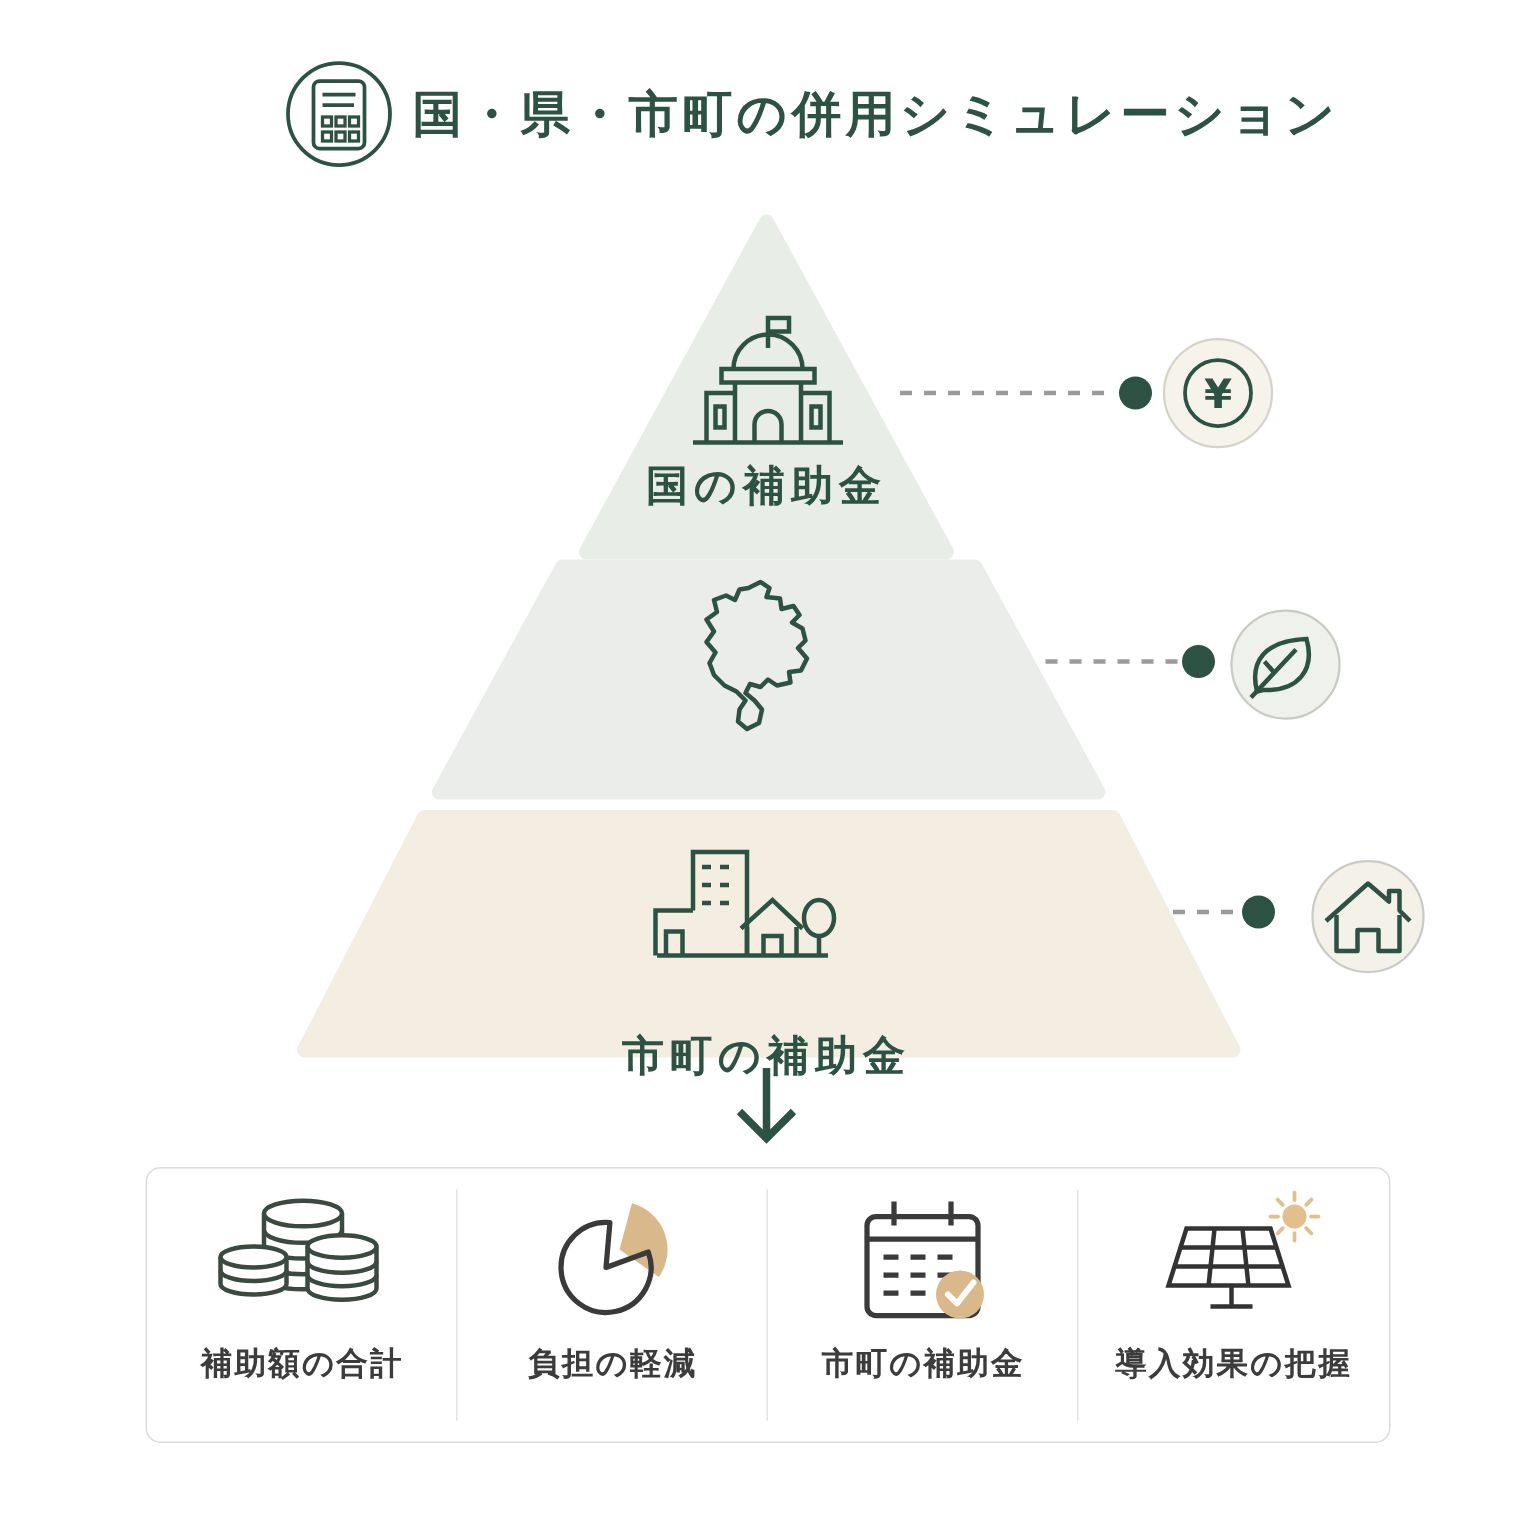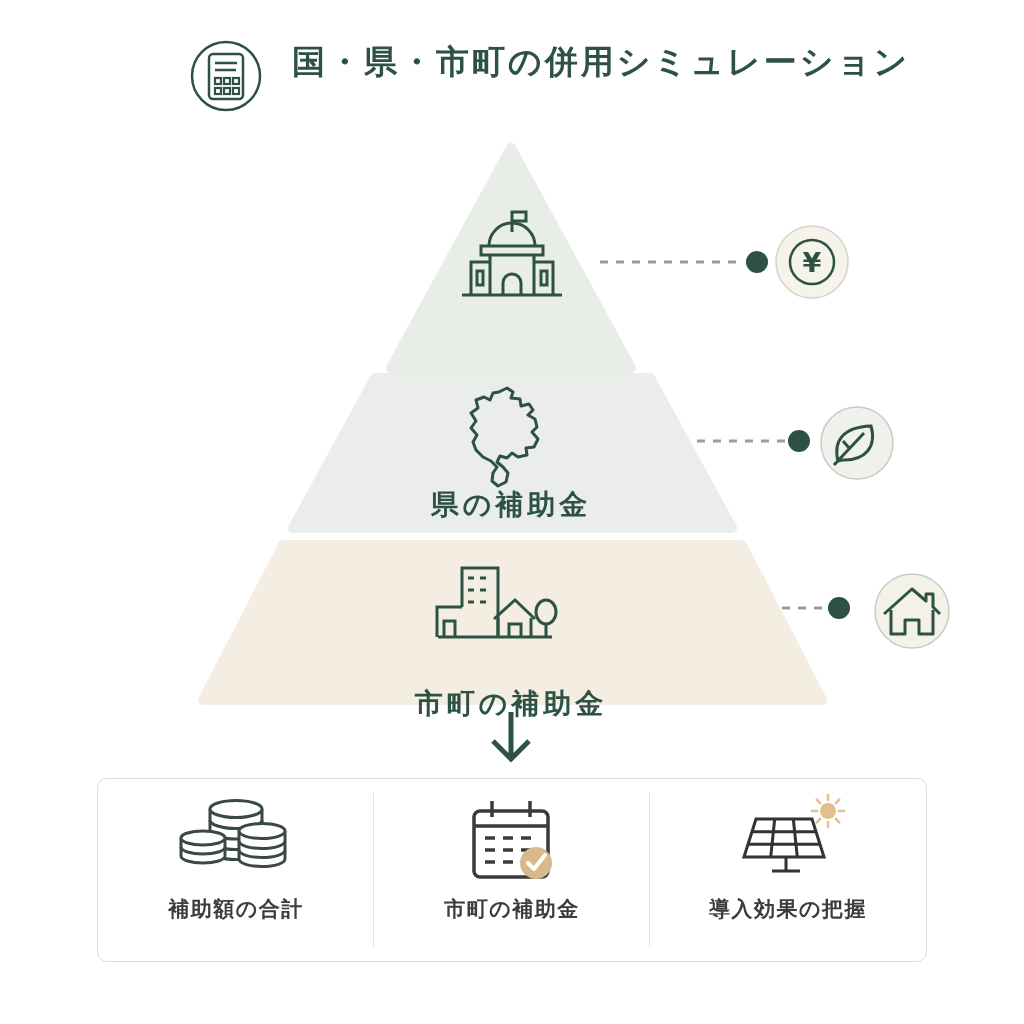--- a/index.html
+++ b/index.html
@@ -1,19 +1,19 @@
 <!DOCTYPE html>
 <html><head>
 <meta charset="utf-8">
 <style>
   html,body{margin:0;padding:0;background:#ffffff;}
   .canvas{position:relative;width:1024px;height:1024px;background:#ffffff;overflow:hidden;
           font-family:"DejaVu Sans","Liberation Sans",sans-serif;}
   .abs{position:absolute;}
-  .header{position:absolute;left:190px;top:40px;display:flex;align-items:flex-start;gap:30px;}
+  .header{position:absolute;left:190px;top:40px;display:flex;align-items:center;gap:13px;}
   .title{font-size:33px;font-weight:bold;color:#2d5243;letter-spacing:3px;white-space:nowrap;}
   .tier-label{position:absolute;left:311px;width:400px;text-align:center;
               font-size:28px;font-weight:bold;color:#2d5243;letter-spacing:4px;}
   .tier-label.t1{top:305px;}
   .tier-label.t2{top:486px;}
   .tier-label.t3{top:685px;}
   .benefits-box{position:absolute;left:97px;top:778px;width:830px;height:184px;
                 background:#ffffff;border:1px solid #dcdcda;border-radius:10px;
                 display:flex;box-sizing:border-box;}
   .benefit-col{flex:1 1 0;position:relative;display:flex;flex-direction:column;
@@ -113,21 +113,21 @@
           <rect x="34" y="38" width="6" height="6"></rect>
           <rect x="43" y="38" width="6" height="6"></rect>
         <rect x="25" y="48" width="6" height="6"></rect>
           <rect x="34" y="48" width="6" height="6"></rect>
           <rect x="43" y="48" width="6" height="6"></rect>
       </g>
     </svg>
     <div class="title">国・県・市町の併用シミュレーション</div>
   </div>
 
-  <div class="tier-label t2">県の補助金</div>
+  <div class="tier-label t1">国の補助金</div>
   <div class="tier-label t3">市町の補助金</div>
 
   <div class="benefits-box">
 
     <div class="benefit-col">
       <svg width="120" height="100" viewBox="0 0 120 100">
         <g stroke="#3a4a40" stroke-width="3" fill="none">
           <path d="M 34,16 V 58 A 26 8.5 0 0 0 86,58 V 16" fill="#ffffff"></path>
           <ellipse cx="60" cy="16" rx="26" ry="8.5" fill="#ffffff"></ellipse>
           <path d="M 34,27 A 26 8.5 0 0 0 86,27 M 34,37.5 A 26 8.5 0 0 0 86,37.5 M 34,48 A 26 8.5 0 0 0 86,48"></path>
@@ -135,20 +135,27 @@
           <ellipse cx="86" cy="38" rx="23" ry="7.5" fill="#ffffff"></ellipse>
           <path d="M 63,48 A 23 7.5 0 0 0 109,48 M 63,57 A 23 7.5 0 0 0 109,57"></path>
           <path d="M 5,45 V 63 A 22 7 0 0 0 49,63 V 45" fill="#ffffff"></path>
           <ellipse cx="27" cy="45" rx="22" ry="7" fill="#ffffff"></ellipse>
           <path d="M 5,54 A 22 7 0 0 0 49,54"></path>
         </g>
       </svg>
       <div class="benefit-label">補助額の合計</div>
     </div>
 
+    <div class="benefit-col">
+      <svg width="120" height="100" viewBox="0 0 120 100">
+        <path d="M 64,40 L 90.2,58.4 A 32 32 0 0 0 72.3,9.1 Z" fill="#d9b98c"></path>
+        <path d="M 83.2,41.7 A 30 30 0 1 1 57.6,22.1 L 55,52 Z" fill="none" stroke="#3a3a3a" stroke-width="3.5" stroke-linejoin="round"></path>
+      </svg>
+      <div class="benefit-label">負担の軽減</div>
+    </div>
 
     <div class="benefit-col">
       <svg width="120" height="100" viewBox="0 0 120 100">
         <rect x="22" y="18" width="74" height="66" rx="6" fill="#ffffff" stroke="#3a3a3a" stroke-width="3.5"></rect>
         <path d="M 40,8 V 24 M 78,8 V 24 M 22,33 H 96" fill="none" stroke="#3a3a3a" stroke-width="3.5"></path>
         <path d="M 33,45 h 10 M 51,45 h 10 M 69,45 h 10 M 33,57 h 10 M 51,57 h 10 M 69,57 h 10 M 33,69 h 10 M 51,69 h 10" stroke="#3a3a3a" stroke-width="3.5"></path>
         <circle cx="84" cy="70" r="16" fill="#d9b98c"></circle>
         <path d="M 76,70 L 82,76 L 93,62" fill="none" stroke="#ffffff" stroke-width="4" stroke-linecap="round" stroke-linejoin="round"></path>
       </svg>
       <div class="benefit-label">市町の補助金</div>

